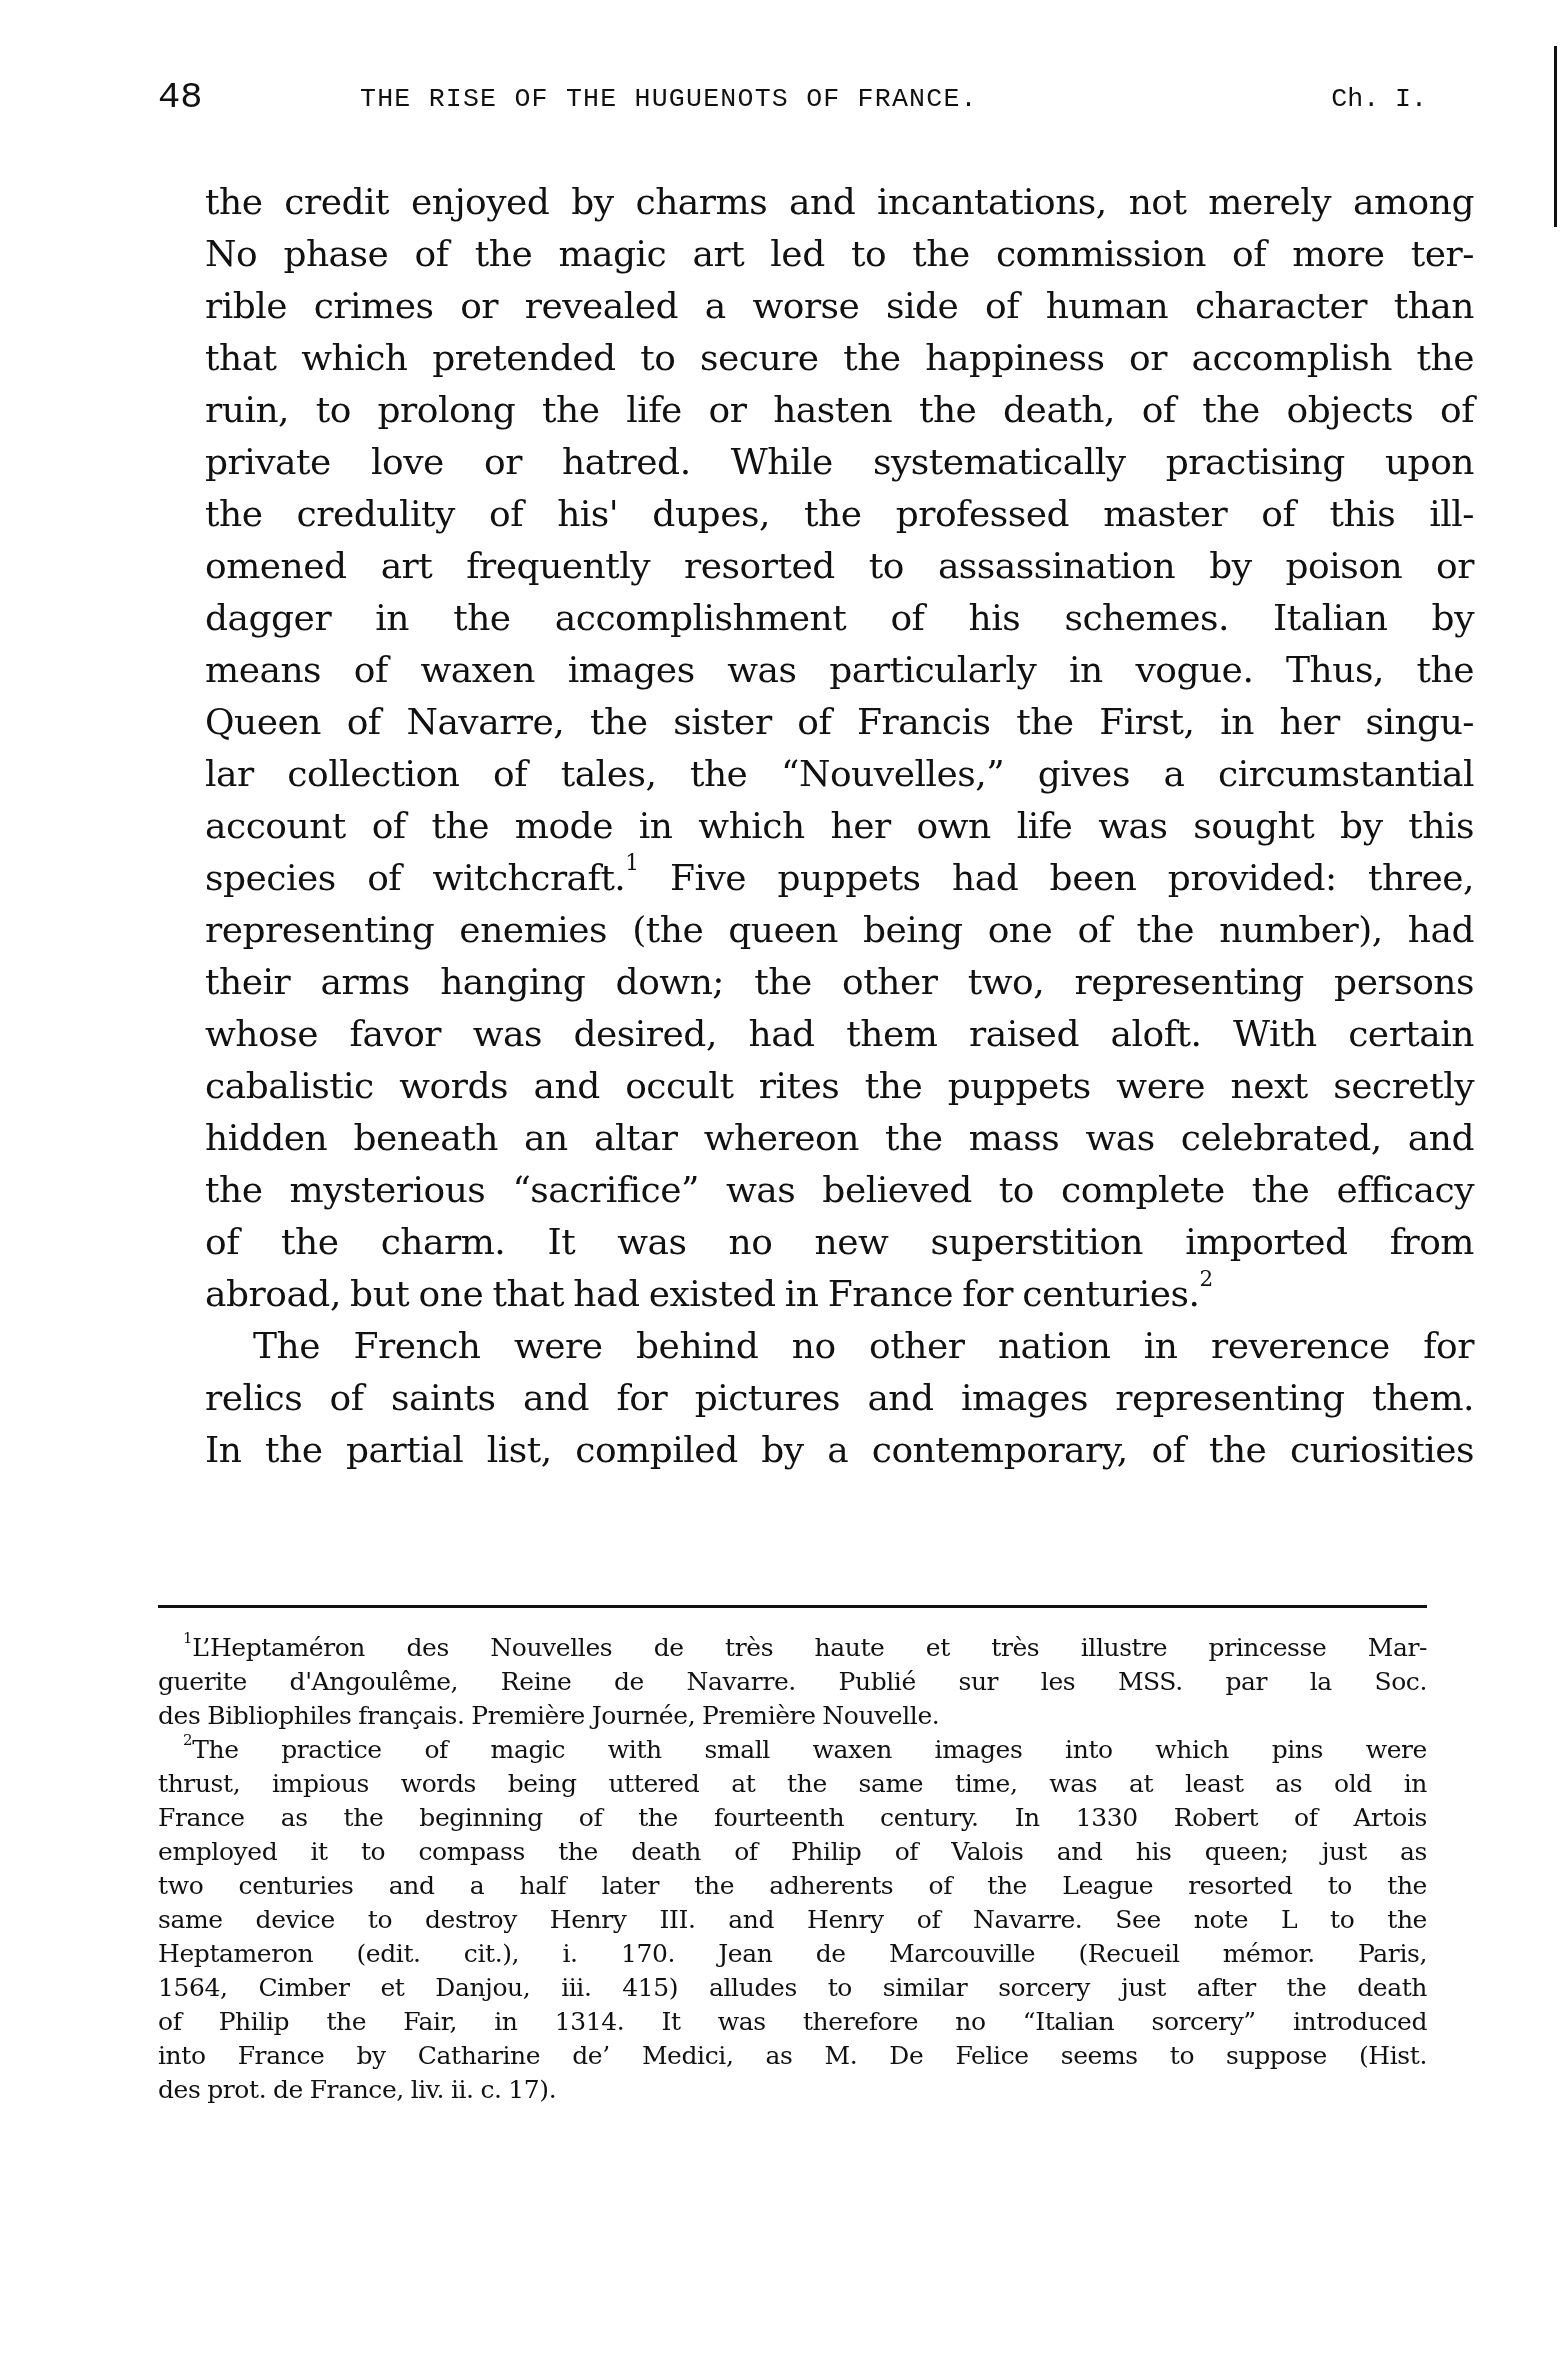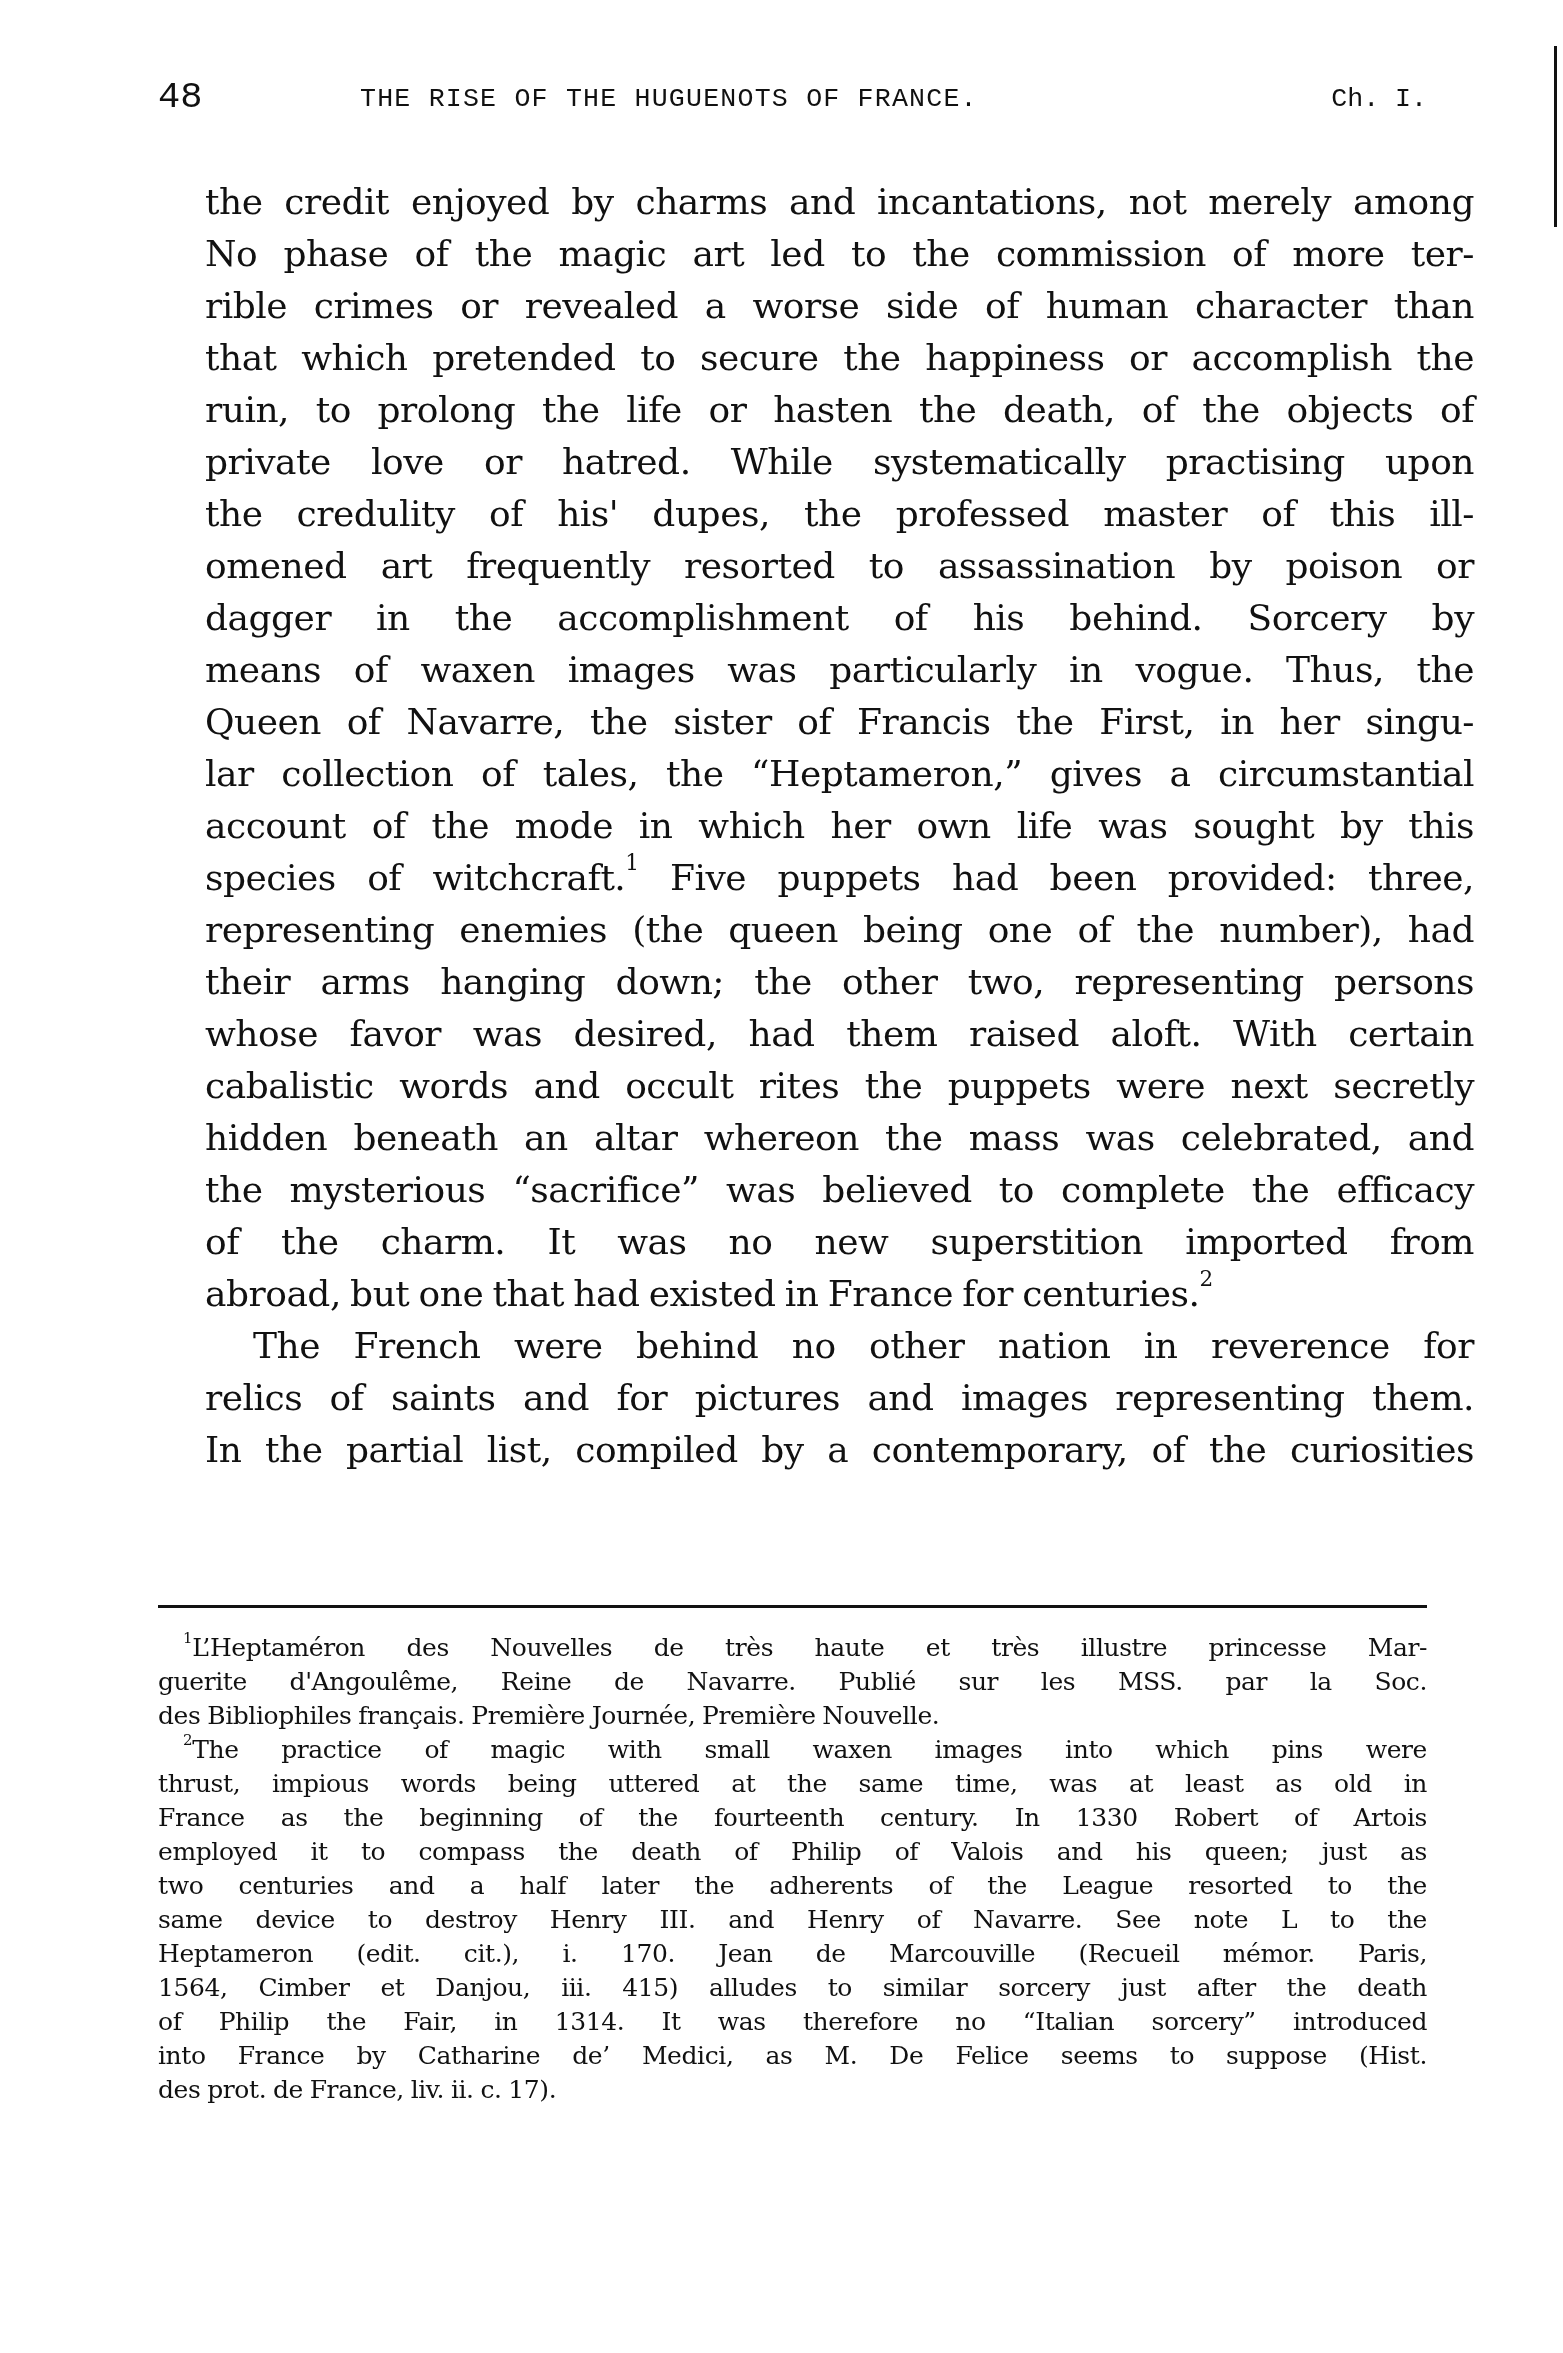--- a/index.html
+++ b/index.html
@@ -35,24 +35,24 @@
 
   <div class="body-text" id="body-text">
       <div class="line"><span>the credit enjoyed by charms and incantations, not merely among</span></div>
       <div class="line"><span>No phase of the magic art led to the commission of more ter-</span></div>
       <div class="line"><span>rible crimes or revealed a worse side of human character than</span></div>
       <div class="line"><span>that which pretended to secure the happiness or accomplish the</span></div>
       <div class="line"><span>ruin, to prolong the life or hasten the death, of the objects of</span></div>
       <div class="line"><span>private love or hatred.  While systematically practising upon</span></div>
       <div class="line"><span>the credulity of his' dupes, the professed master of this ill-</span></div>
       <div class="line"><span>omened art frequently resorted to assassination by poison or</span></div>
-      <div class="line"><span>dagger in the accomplishment of his behind.  Sorcery by</span></div>
+      <div class="line"><span>dagger in the accomplishment of his schemes.  Italian by</span></div>
       <div class="line"><span>means of waxen images was particularly in vogue.  Thus, the</span></div>
       <div class="line"><span>Queen of Navarre, the sister of Francis the First, in her singu-</span></div>
-      <div class="line"><span>lar collection of tales, the “Heptameron,” gives a circumstantial</span></div>
+      <div class="line"><span>lar collection of tales, the “Nouvelles,” gives a circumstantial</span></div>
       <div class="line"><span>account of the mode in which her own life was sought by this</span></div>
       <div class="line"><span>species of witchcraft.</span><sup>1</sup><span>  Five puppets had been provided: three,</span></div>
       <div class="line"><span>representing enemies (the queen being one of the number), had</span></div>
       <div class="line"><span>their arms hanging down; the other two, representing persons</span></div>
       <div class="line"><span>whose favor was desired, had them raised aloft.  With certain</span></div>
       <div class="line"><span>cabalistic words and occult rites the puppets were next secretly</span></div>
       <div class="line"><span>hidden beneath an altar whereon the mass was celebrated, and</span></div>
       <div class="line"><span>the mysterious “sacrifice” was believed to complete the efficacy</span></div>
       <div class="line"><span>of the charm.  It was no new superstition imported from</span></div>
       <div class="line last"><span>abroad, but one that had existed in France for centuries.</span><sup>2</sup></div>

